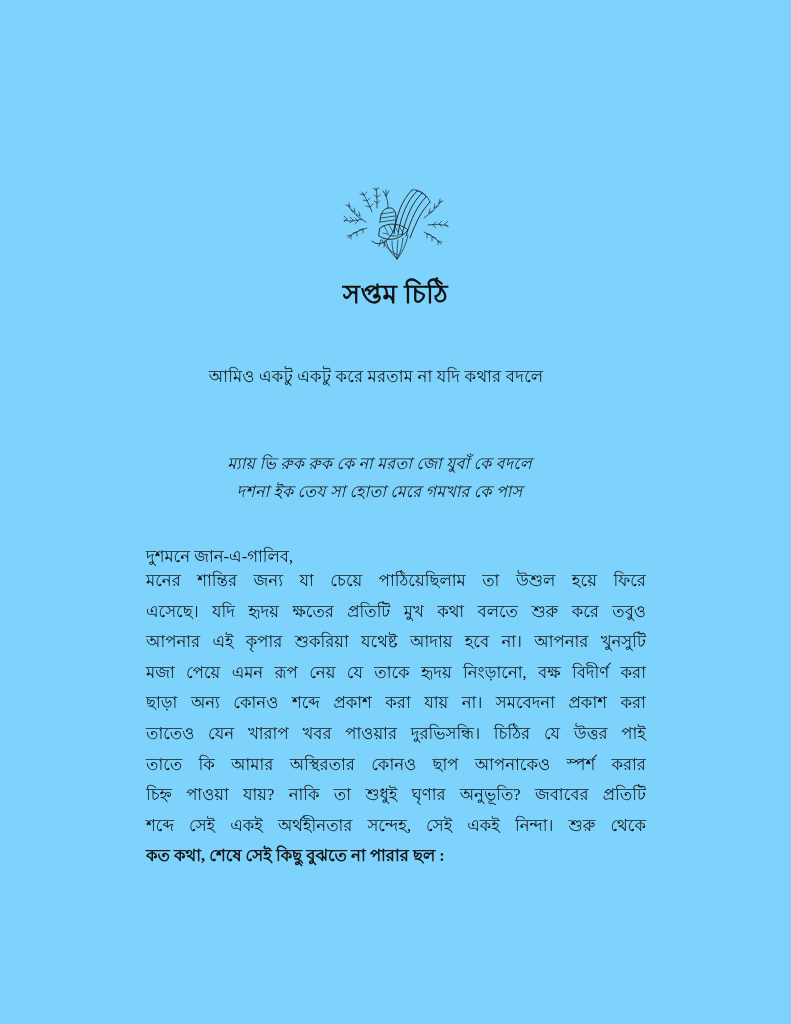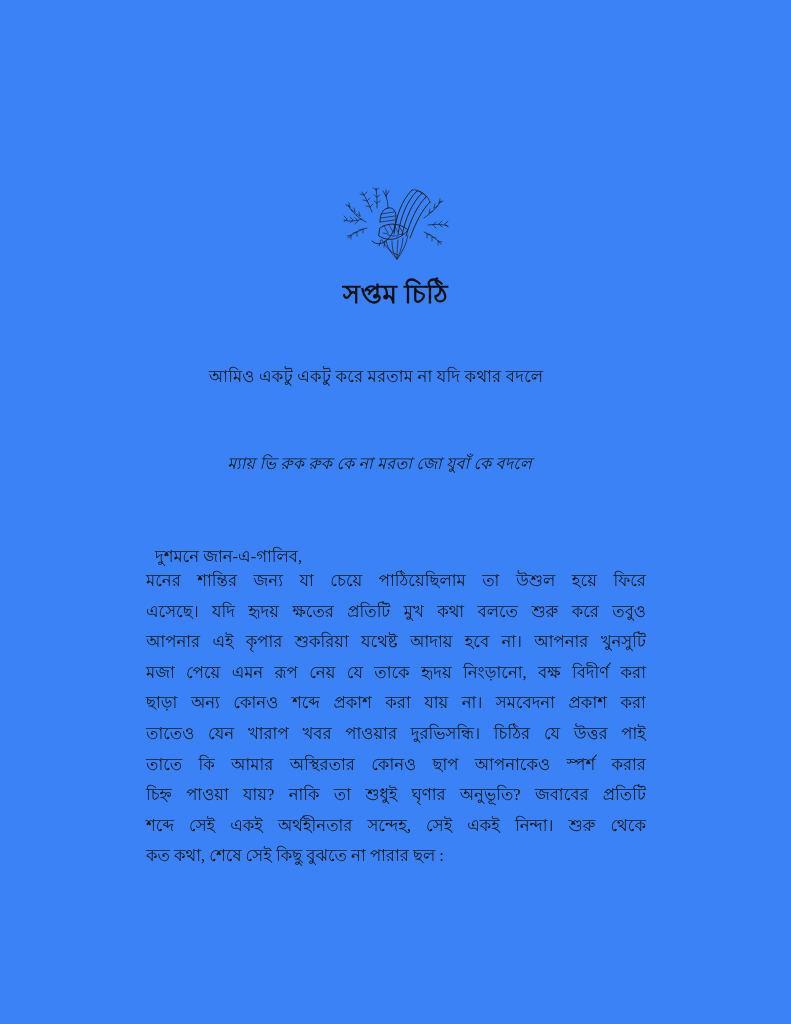--- a/index.html
+++ b/index.html
@@ -14,21 +14,21 @@
     overflow: hidden;
     font-family: "Liberation Serif", "DejaVu Serif", serif;
     color: #1a1a1a;
     -webkit-font-smoothing: antialiased;
   }
 
   .page {
     position: relative;
     width: 791px;
     height: 1024px;
-    background: #3b82f6;
+    background: #7dd3fc;
     box-sizing: border-box;
   }
 
   
   .ornament-wrap {
     position: absolute;
     top: 178px;
     left: 0;
     width: 791px;
     display: flex;
@@ -79,21 +79,21 @@
     font-style: italic;
     font-size: 16px;
     letter-spacing: 0.2px;
     padding-left: 7px;
   }
 
   
   .salutation {
     position: absolute;
     top: 527px;
-    left: 155px;
+    left: 146px;
     width: 500px;
     font-size: 16.5px;
     line-height: 26px;
     color: #161616;
   }
 
   
   .letter-body {
     position: absolute;
     top: 566px;
@@ -105,20 +105,21 @@
     justify-content: space-between;
     font-size: 16.5px;
     line-height: 30.6px;
     height: 30.6px;
     color: #161616;
     white-space: nowrap;
   }
   .body-line.last-line {
     display: block;
     text-align: left;
+    font-weight: bold;
   }
   .body-line .word {
     display: inline-block;
   }
 </style>
 </head>
 <body>
 
 <div class="page">
 
@@ -200,20 +201,21 @@
   </div>
 
   <h1 class="chapter-title">সপ্তম চিঠি</h1>
 
   <div class="verse-block" id="verse-bengali">
     <span class="verse-line">আমিও একটু একটু করে মরতাম না যদি কথার বদলে</span>
   </div>
 
   <div class="verse-block" id="verse-urdu">
     <span class="verse-line">ম্যায় ভি রুক রুক কে না মরতা জো যুবাঁ কে বদলে</span>
+    <span class="verse-line">দশনা ইক তেয সা হোতা মেরে গমখার কে পাস</span>
   </div>
 
   <p class="salutation">দুশমনে জান-এ-গালিব,</p>
 
   <div class="letter-body">
     <div class="body-line">
         <span class="word">মনের</span>
         <span class="word">শান্তির</span>
         <span class="word">জন্য</span>
         <span class="word">যা</span>

